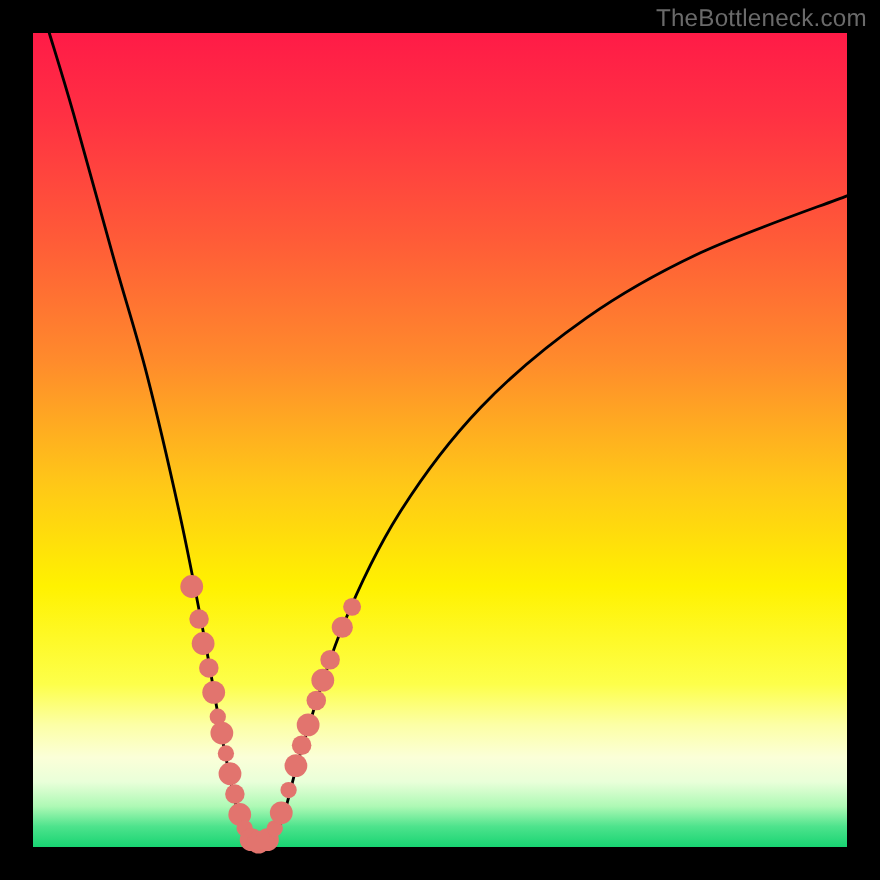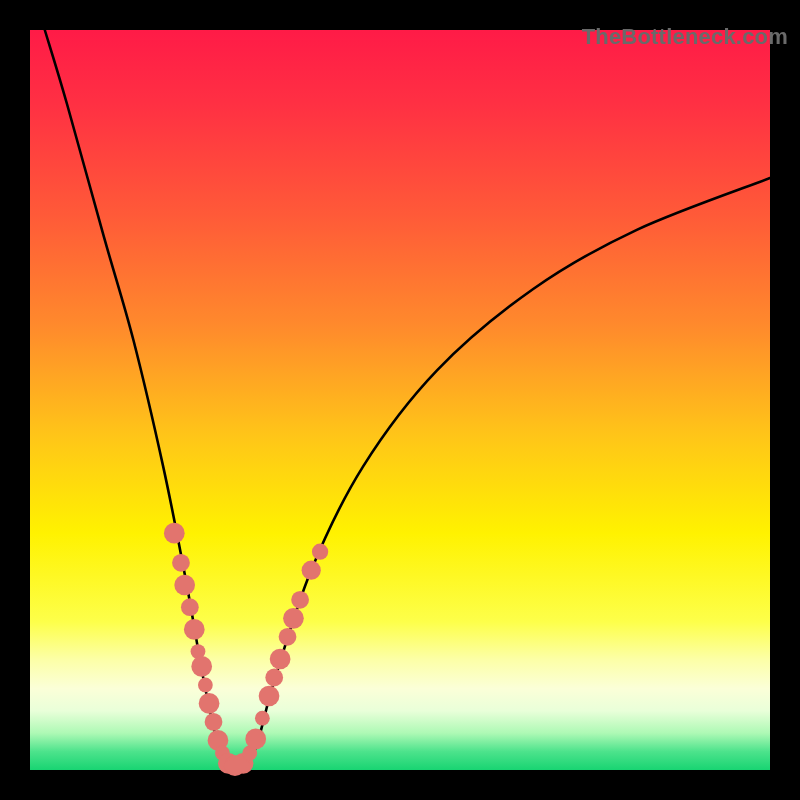--- a/index.html
+++ b/index.html
@@ -32,23 +32,22 @@
     left: 0;
     width: 100%;
     height: 100%;
   }
   .watermark {
     position: absolute;
     top: 4px;
     right: 12px;
     color: #6a6a6a;
     font-size: 22px;
-    font-weight: 700;
+    font-weight: 400;
     letter-spacing: 0.2px;
-    margin-top: 20px;
   }
   svg.curve {
     position: absolute;
     top: 0;
     left: 0;
     width: 100%;
     height: 100%;
     overflow: visible;
   }
   .beads circle,

